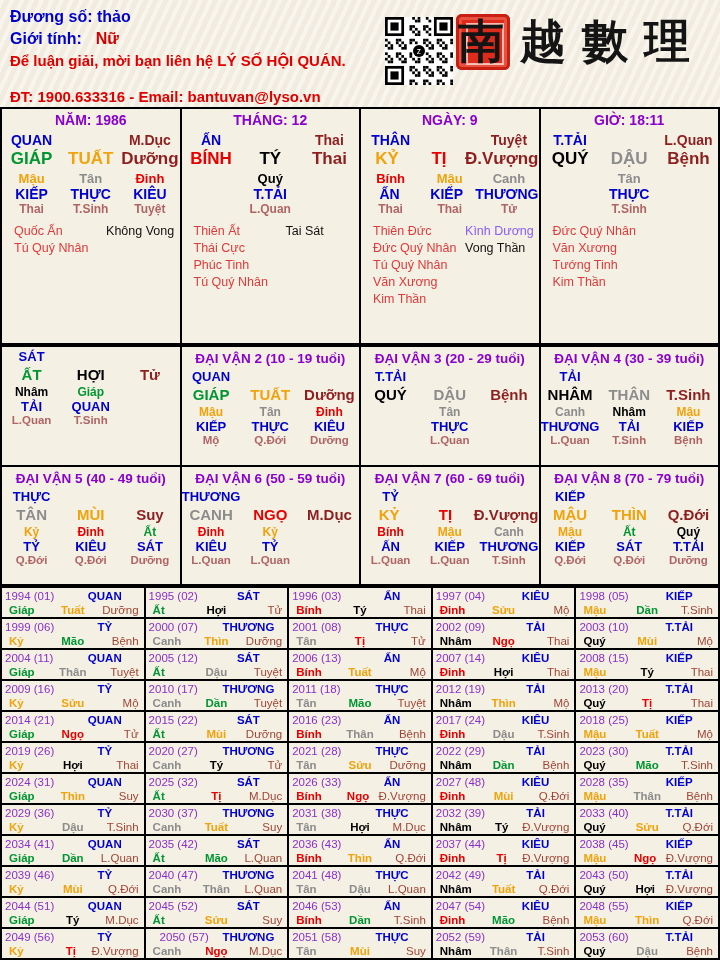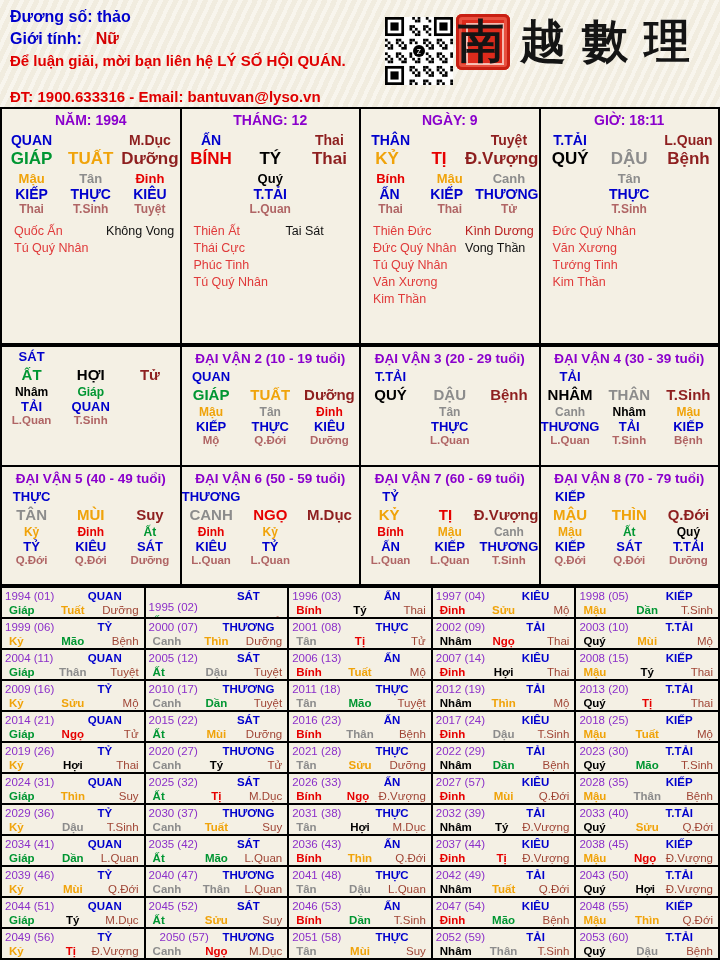--- a/index.html
+++ b/index.html
@@ -209,21 +209,21 @@
       <text x="12.5" y="13.6" font-size="3.2" fill="#fff" text-anchor="middle" font-family="Liberation Sans, sans-serif">z</text>
     </svg>
   <div id="brand">
     <div id="seal"></div>
     <div id="calligraphy">南越數理</div>
   </div>
 </div>
 
 <div id="pillars" class="section">
     <div class="cell">
-      <div class="p-title" style="color: rgb(138, 0, 204);">NĂM: 1994</div>
+      <div class="p-title" style="color: rgb(138, 0, 204);">NĂM: 1986</div>
       <div class="trow r1">
         <span style="color: rgb(0, 0, 204);">QUAN</span>
         <span></span>
         <span style="color: rgb(142, 31, 31);">M.Dục</span>
       </div>
       <div class="trow r2">
         <span style="color: rgb(0, 150, 50);">GIÁP</span>
         <span style="color: rgb(240, 163, 10);">TUẤT</span>
         <span style="color: rgb(142, 31, 31);">Dưỡng</span>
       </div>
@@ -320,21 +320,21 @@
       </div>
       <div class="stars">
         <div>
           <div style="color: rgb(224, 58, 58);">Thiên Đức</div>
           <div style="color: rgb(224, 58, 58);">Đức Quý Nhân</div>
           <div style="color: rgb(224, 58, 58);">Tú Quý Nhân</div>
           <div style="color: rgb(224, 58, 58);">Văn Xương</div>
           <div style="color: rgb(224, 58, 58);">Kim Thần</div>
         </div>
         <div>
-          <div style="color: #b91c1c;">Kình Dương</div>
+          <div style="color: #8b5cf6;">Kình Dương</div>
           <div style="color: rgb(17, 17, 17);">Vong Thần</div>
         </div>
       </div>
     </div>
     <div class="cell">
       <div class="p-title" style="color: rgb(138, 0, 204);">GIỜ: 18:11</div>
       <div class="trow r1">
         <span style="color: rgb(0, 0, 204);">T.TẢI</span>
         <span></span>
         <span style="color: rgb(142, 31, 31);">L.Quan</span>
@@ -602,21 +602,21 @@
         <span class="god" style="color: rgb(0, 0, 204);">QUAN</span>
       </div>
       <div class="y-bot">
         <span class="st" style="color: rgb(0, 150, 50);">Giáp</span>
         <span class="br" style="color: rgb(240, 163, 10);">Tuất</span>
         <span class="sg" style="color: rgb(160, 69, 53);">Dưỡng</span>
       </div>
     </div>
     <div class="cell y-cell">
       <div class="y-top">
-        <span class="yr" style="color: rgb(139, 47, 201); margin-top: 11px;">1995 (02)</span>
+        <span class="yr" style="color: rgb(139, 47, 201);">1995 (02)</span>
         <span class="god" style="color: rgb(0, 0, 204);">SÁT</span>
       </div>
       <div class="y-bot">
         <span class="st" style="color: rgb(0, 150, 50);">Ất</span>
         <span class="br" style="color: rgb(0, 0, 0);">Hợi</span>
         <span class="sg" style="color: rgb(160, 69, 53);">Tử</span>
       </div>
     </div>
     <div class="cell y-cell">
       <div class="y-top">
@@ -954,21 +954,21 @@
         <span class="god" style="color: rgb(0, 0, 204);">ẤN</span>
       </div>
       <div class="y-bot">
         <span class="st" style="color: rgb(230, 0, 0);">Bính</span>
         <span class="br" style="color: rgb(230, 0, 0);">Ngọ</span>
         <span class="sg" style="color: rgb(160, 69, 53);">Đ.Vượng</span>
       </div>
     </div>
     <div class="cell y-cell">
       <div class="y-top">
-        <span class="yr" style="color: rgb(139, 47, 201);">2027 (57)</span>
+        <span class="yr" style="color: rgb(139, 47, 201);">2027 (48)</span>
         <span class="god" style="color: rgb(0, 0, 204);">KIÊU</span>
       </div>
       <div class="y-bot">
         <span class="st" style="color: rgb(230, 0, 0);">Đinh</span>
         <span class="br" style="color: rgb(240, 163, 10);">Mùi</span>
         <span class="sg" style="color: rgb(160, 69, 53);">Q.Đới</span>
       </div>
     </div>
     <div class="cell y-cell">
       <div class="y-top">

